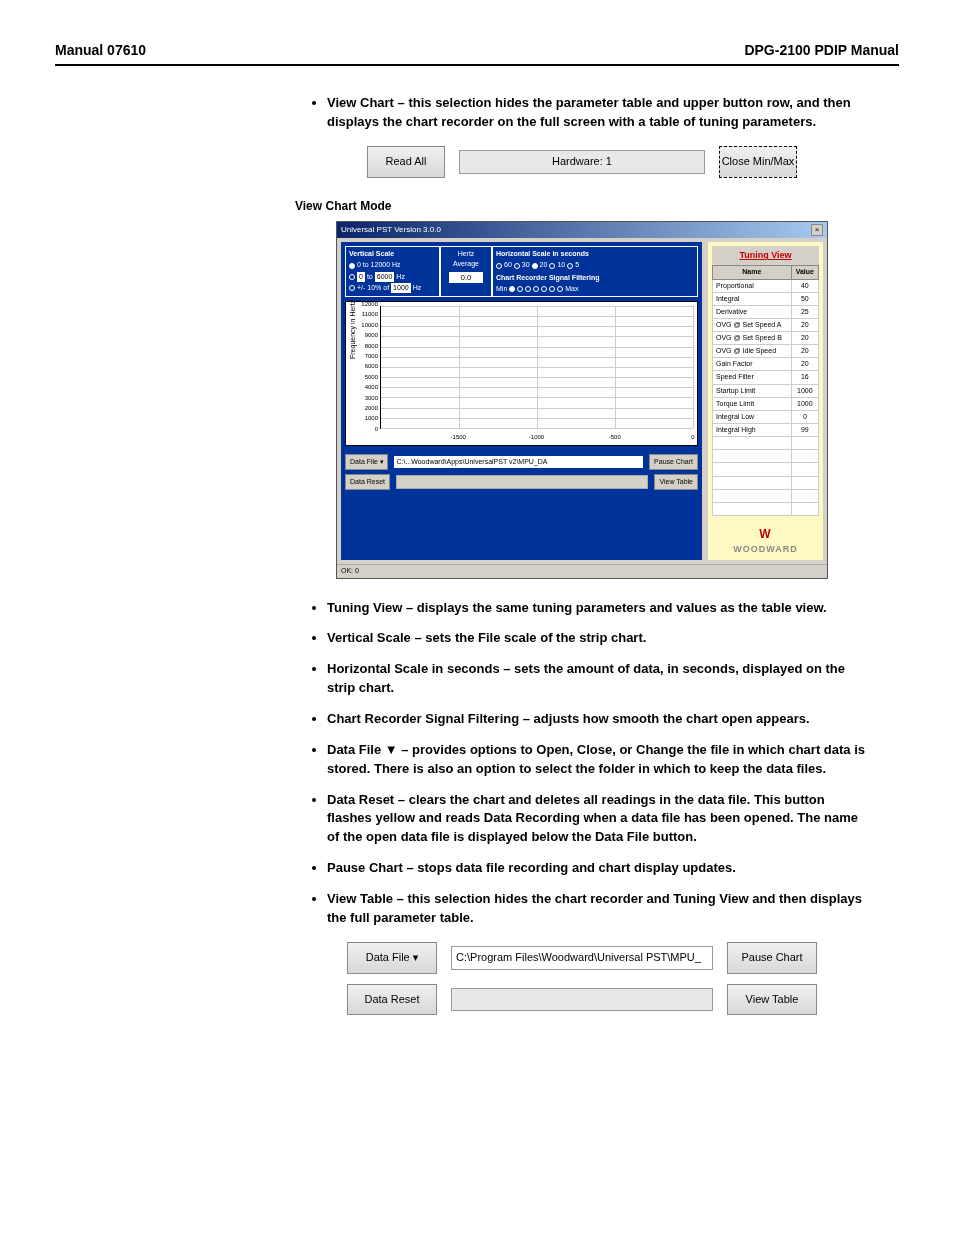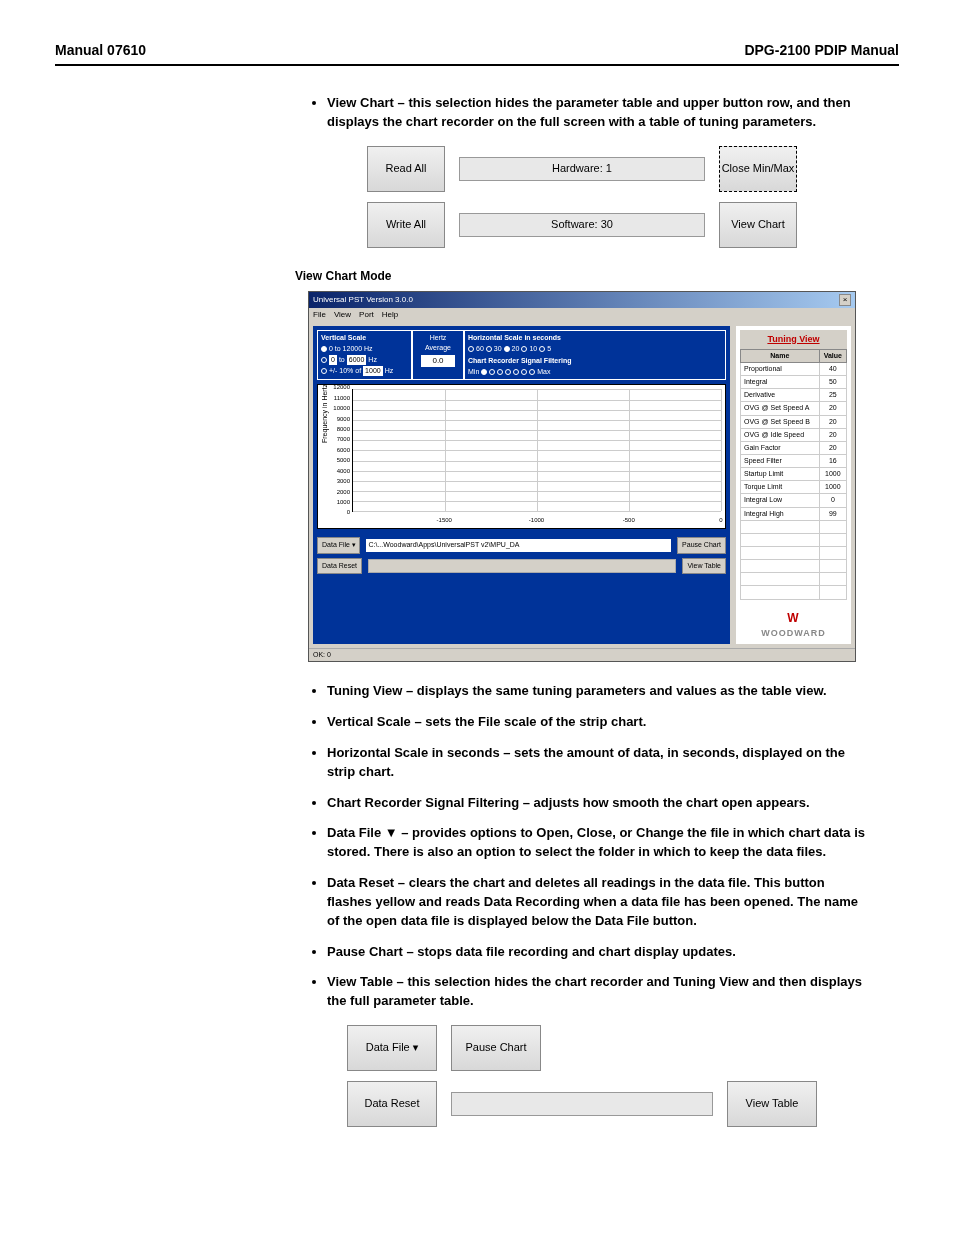--- a/index.html
+++ b/index.html
@@ -31,21 +31,21 @@
   
   .btnrow {
     margin: 14px auto 20px auto;
     width: 430px;
   }
   .btnrow-row { display: flex; align-items: center; gap: 14px; margin-bottom: 10px; }
   .win-btn {
     background: linear-gradient(#f0f0f0,#d8d8d8);
     border: 1px solid #888;
     font-size: 11px;
-    padding: 14px 0;
+    padding: 7px 0;
     width: 78px;
     text-align: center;
     font-family: Tahoma, Arial, sans-serif;
   }
   .win-btn.dashed { border: 1px dashed #000; }
   .wide-label {
     flex: 1;
     border: 1px solid #999;
     background: #e8e8e8;
     text-align: center;
@@ -55,39 +55,39 @@
   }
 
   .subheading {
     font-weight: bold;
     margin: 20px 0 6px 0;
     font-size: 12px;
   }
 
   
   .ss-window {
-    width: 548px;
+    width: 492px;
     margin: 6px auto 20px auto;
     border: 1px solid #555;
     font-family: Tahoma, Arial, sans-serif;
     font-size: 8px;
     background: #d4d0c8;
   }
   .ss-titlebar {
     background: linear-gradient(90deg,#0a246a,#a6caf0);
     color: #fff;
     padding: 2px 4px;
     display: flex;
     justify-content: space-between;
   }
   .ss-closebtn { background:#d4d0c8; color:#000; width:12px; height:12px; text-align:center; line-height:10px; font-size:8px; border:1px solid #888;}
   .ss-menubar { background:#d4d0c8; padding:1px 4px; display:flex; gap:8px; font-size:8px; }
   .ss-body { display:flex; padding:4px; gap:6px; }
   .ss-left { flex:1; background:#003399; color:#fff; padding:4px; }
-  .ss-right { width:115px; background:#ffffff; padding:4px; }
+  .ss-right { width:115px; background:#fef9c3; padding:4px; }
   .ss-panel { background:#003399; }
   .ss-toprow { display:flex; margin-bottom:4px; }
   .ss-vscale, .ss-havg, .ss-hscale { border:1px solid #fff; padding:2px 3px; font-size:7px; }
   .ss-vscale { width:95px; }
   .ss-havg { width:52px; text-align:center; }
   .ss-hscale { flex:1; }
   .ss-vscale .row, .ss-hscale .row { display:flex; align-items:center; gap:2px; margin-top:1px; }
   .ss-radio { width:6px; height:6px; border-radius:50%; border:1px solid #fff; display:inline-block; }
   .ss-radio.on { background:#fff; }
   .ss-input { background:#fff; color:#000; font-size:7px; padding:0 2px; display:inline-block; }
@@ -138,39 +138,28 @@
   <ul class="bullet-list">
     <li>View Chart – this selection hides the parameter table and upper button row, and then displays the chart recorder on the full screen with a table of tuning parameters.</li>
   </ul>
 
   <div class="btnrow">
     <div class="btnrow-row">
       <div class="win-btn">Read All</div>
       <div class="wide-label">Hardware: 1</div>
       <div class="win-btn dashed">Close Min/Max</div>
     </div>
-    <div class="btnrow-row">
-      <div class="win-btn">Write All</div>
-      <div class="wide-label">Software: 30</div>
-      <div class="win-btn">View Chart</div>
-    </div>
   </div>
 
   <div class="subheading">View Chart Mode</div>
 
   <div class="ss-window">
     <div class="ss-titlebar">
       <span>Universal PST Version 3.0.0</span>
       <span class="ss-closebtn">×</span>
-    </div>
-    <div class="ss-menubar">
-      <span>File</span>
-      <span>View</span>
-      <span>Port</span>
-      <span>Help</span>
     </div>
     <div class="ss-body">
       <div class="ss-left ss-panel">
         <div class="ss-toprow">
           <div class="ss-vscale">
             <div style="font-weight:bold">Vertical Scale</div>
             <div class="row">
                 <span class="ss-radio on"></span>
                 <span>0 to 12000 Hz</span>
               </div>
@@ -379,20 +368,21 @@
       <li>Chart Recorder Signal Filtering – adjusts how smooth the chart open appears.</li>
       <li>Data File ▼ – provides options to Open, Close, or Change the file in which chart data is stored. There is also an option to select the folder in which to keep the data files.</li>
       <li>Data Reset – clears the chart and deletes all readings in the data file. This button flashes yellow and reads Data Recording when a data file has been opened. The name of the open data file is displayed below the Data File button.</li>
       <li>Pause Chart – stops data file recording and chart display updates.</li>
       <li>View Table – this selection hides the chart recorder and Tuning View and then displays the full parameter table.</li>
     </ul>
 
   <div class="btnrow2">
     <div class="btnrow-row">
       <div class="win-btn" style="width:90px">Data File ▾</div>
+      <div class="wide-label" style="text-align:left;padding-left:4px;background:#fff">C:\Program Files\Woodward\Universal PST\MPU_</div>
       <div class="win-btn" style="width:90px">Pause Chart</div>
     </div>
     <div class="btnrow-row">
       <div class="win-btn" style="width:90px">Data Reset</div>
       <div class="wide-label" style="background:#e8e8e8">&nbsp;</div>
       <div class="win-btn" style="width:90px">View Table</div>
     </div>
   </div>
 
 </div>

